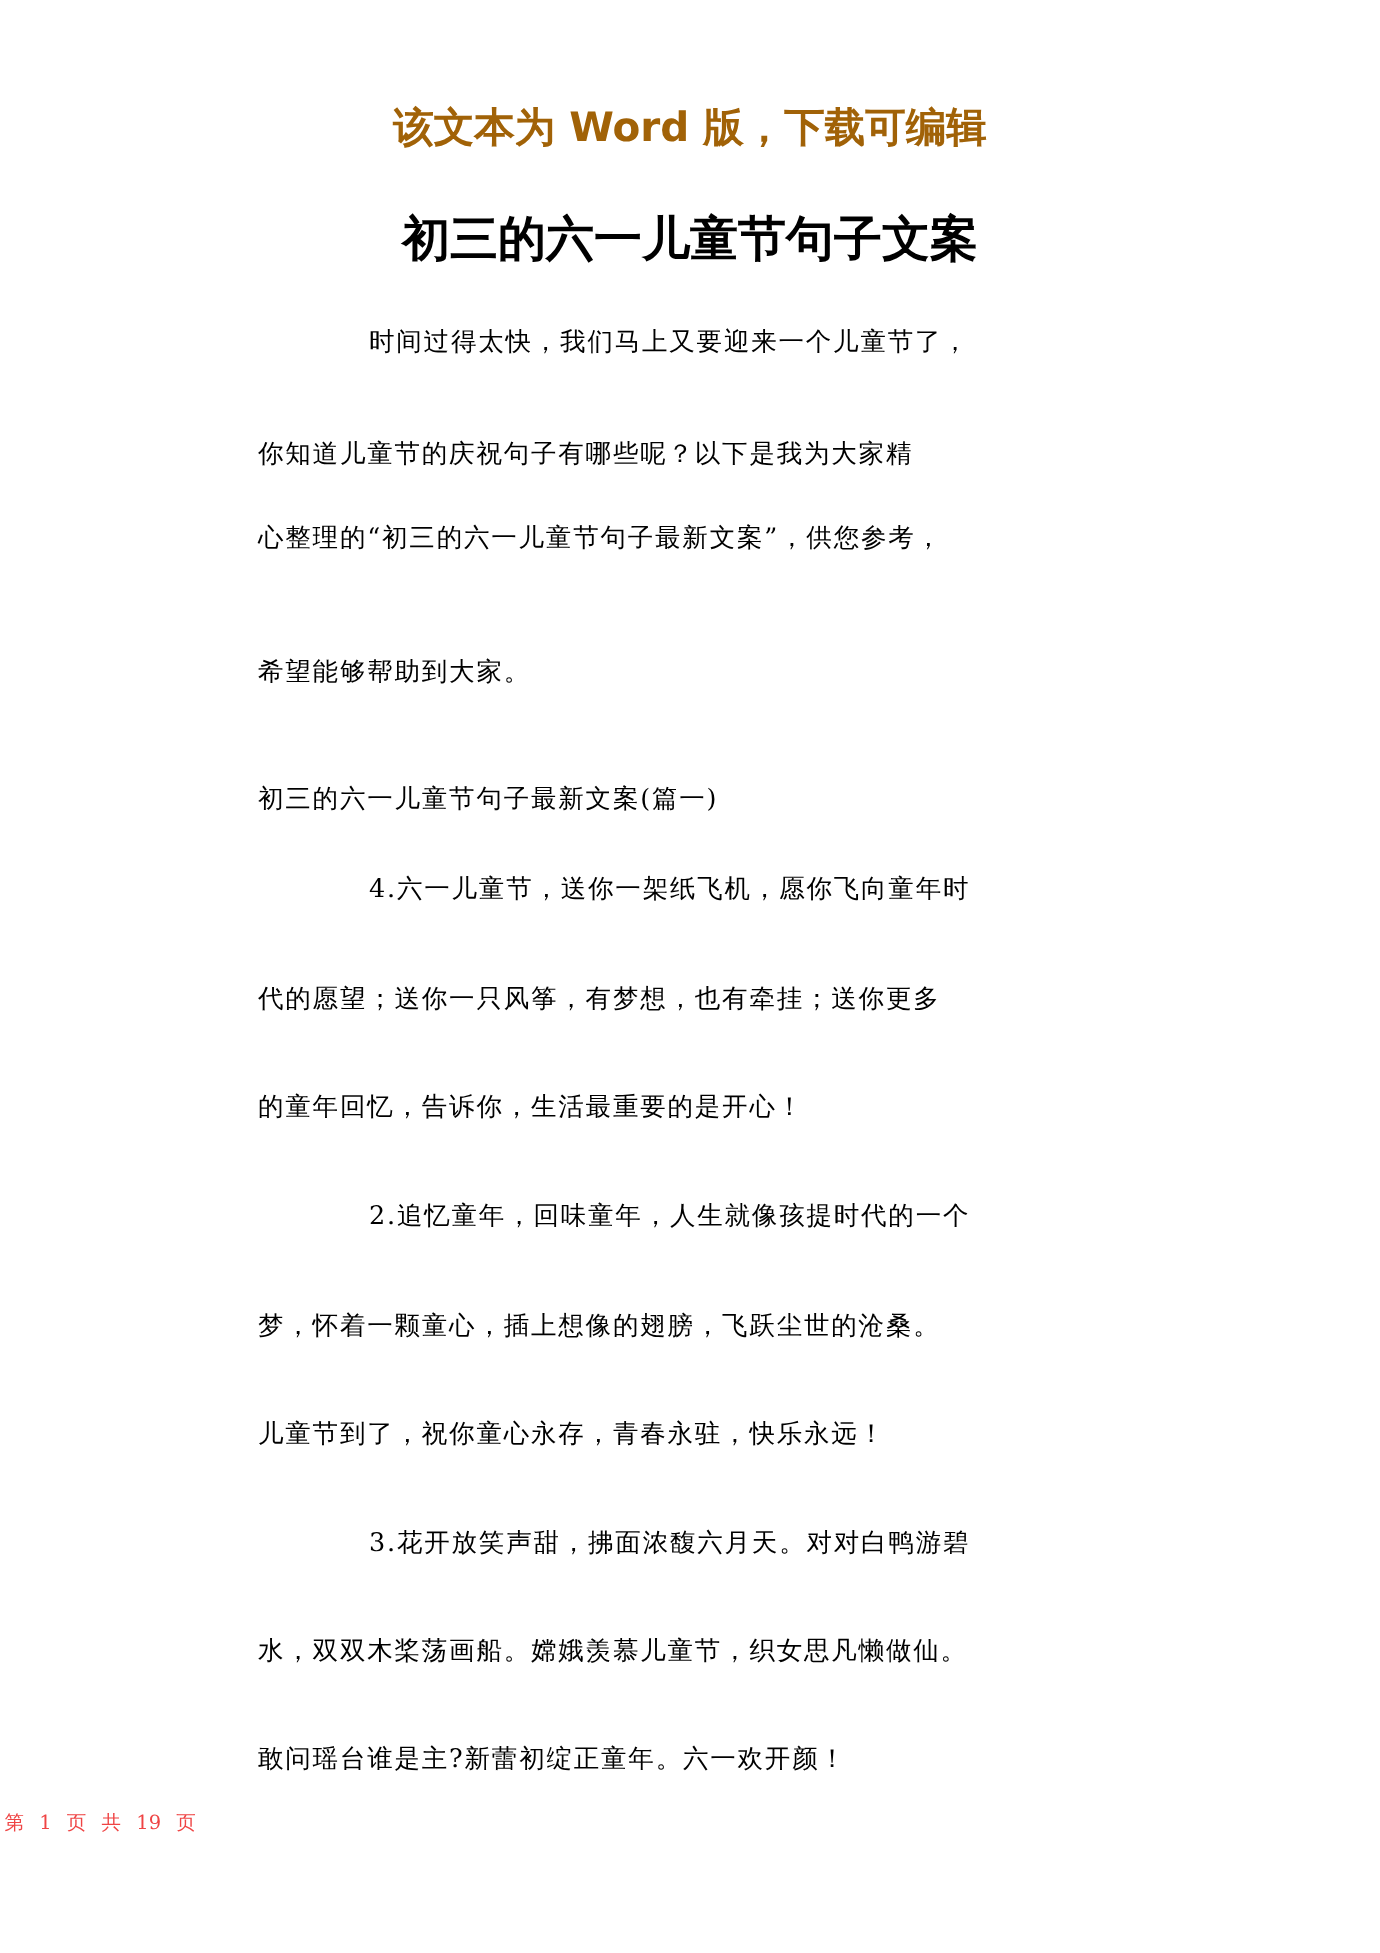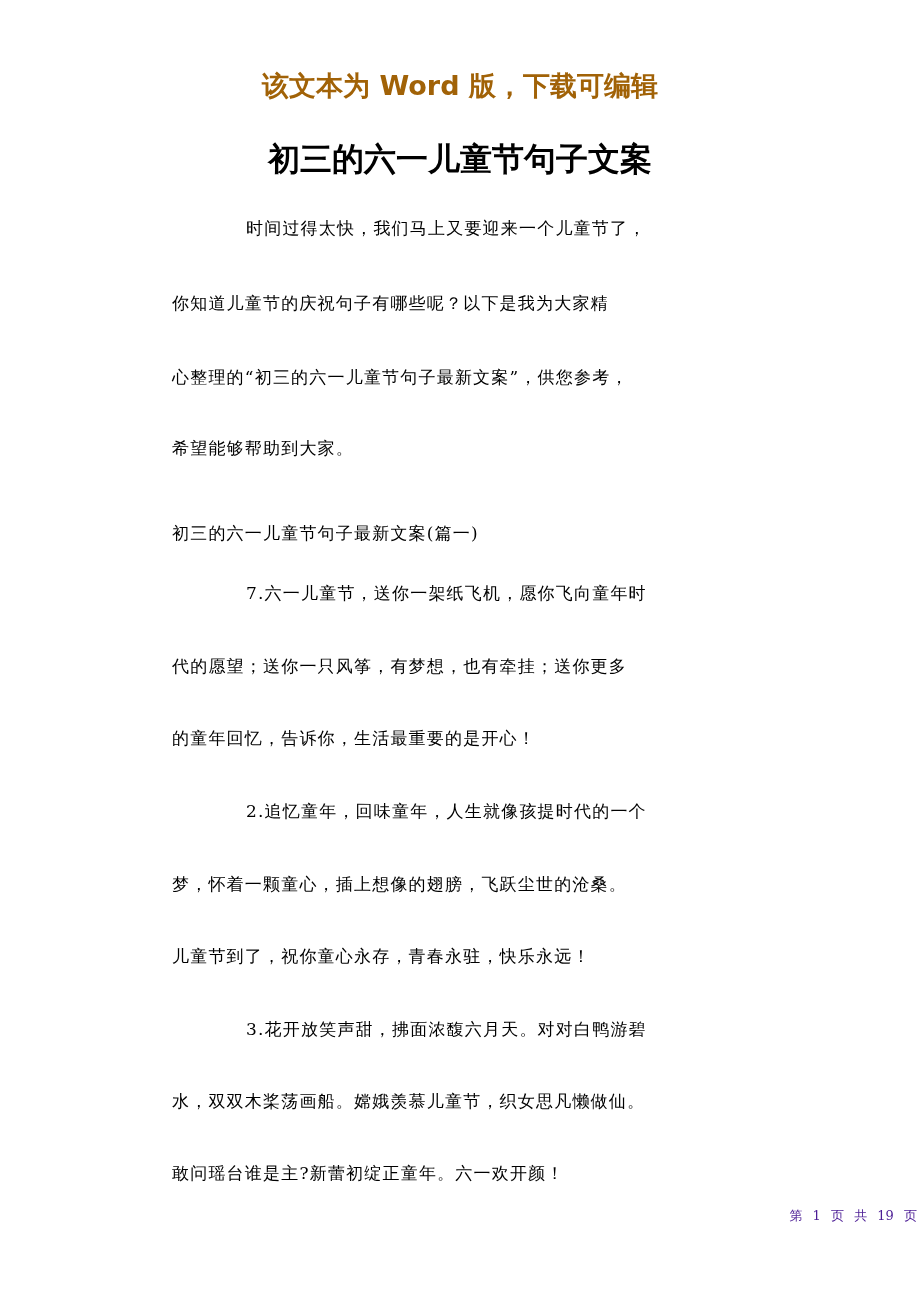--- a/index.html
+++ b/index.html
@@ -45,40 +45,40 @@
       font-size: 17px;
       line-height: 32px;
       white-space: nowrap;
       letter-spacing: 1.2px;
     }
     .footer {
       position: absolute;
       top: 1206px;
       left: 0;
       width: 920px;
-      text-align: right;
+      text-align: left;
       font-size: 13px;
       line-height: 20px;
-      color: #4c1d95;
+      color: #ef4444;
     }
     .footer span { margin: 0 3px; }
   </style>
 </head>
 <body>
 
 <div class="banner">该文本为 Word 版，下载可编辑</div>
 <div class="title">初三的六一儿童节句子文案</div>
 
 <div class="line" style="top:212px; left:246px;">时间过得太快，我们马上又要迎来一个儿童节了，</div>
 <div class="line" style="top:287px;">你知道儿童节的庆祝句子有哪些呢？以下是我为大家精</div>
-<div class="line" style="top:361px;">心整理的“初三的六一儿童节句子最新文案”，供您参考，</div>
+<div class="line" style="top:343px;">心整理的“初三的六一儿童节句子最新文案”，供您参考，</div>
 <div class="line" style="top:432px;">希望能够帮助到大家。</div>
 <div class="line" style="top:517px;">初三的六一儿童节句子最新文案(篇一)</div>
 
-<div class="line" style="top:577px; left:246px;">7.六一儿童节，送你一架纸飞机，愿你飞向童年时</div>
+<div class="line" style="top:577px; left:246px;">4.六一儿童节，送你一架纸飞机，愿你飞向童年时</div>
 <div class="line" style="top:650px;">代的愿望；送你一只风筝，有梦想，也有牵挂；送你更多</div>
 <div class="line" style="top:722px;">的童年回忆，告诉你，生活最重要的是开心！</div>
 
 <div class="line" style="top:795px; left:246px;">2.追忆童年，回味童年，人生就像孩提时代的一个</div>
 <div class="line" style="top:868px;">梦，怀着一颗童心，插上想像的翅膀，飞跃尘世的沧桑。</div>
 <div class="line" style="top:940px;">儿童节到了，祝你童心永存，青春永驻，快乐永远！</div>
 
 <div class="line" style="top:1013px; left:246px;">3.花开放笑声甜，拂面浓馥六月天。对对白鸭游碧</div>
 <div class="line" style="top:1085px;">水，双双木桨荡画船。嫦娥羡慕儿童节，织女思凡懒做仙。</div>
 <div class="line" style="top:1157px;">敢问瑶台谁是主?新蕾初绽正童年。六一欢开颜！</div>

